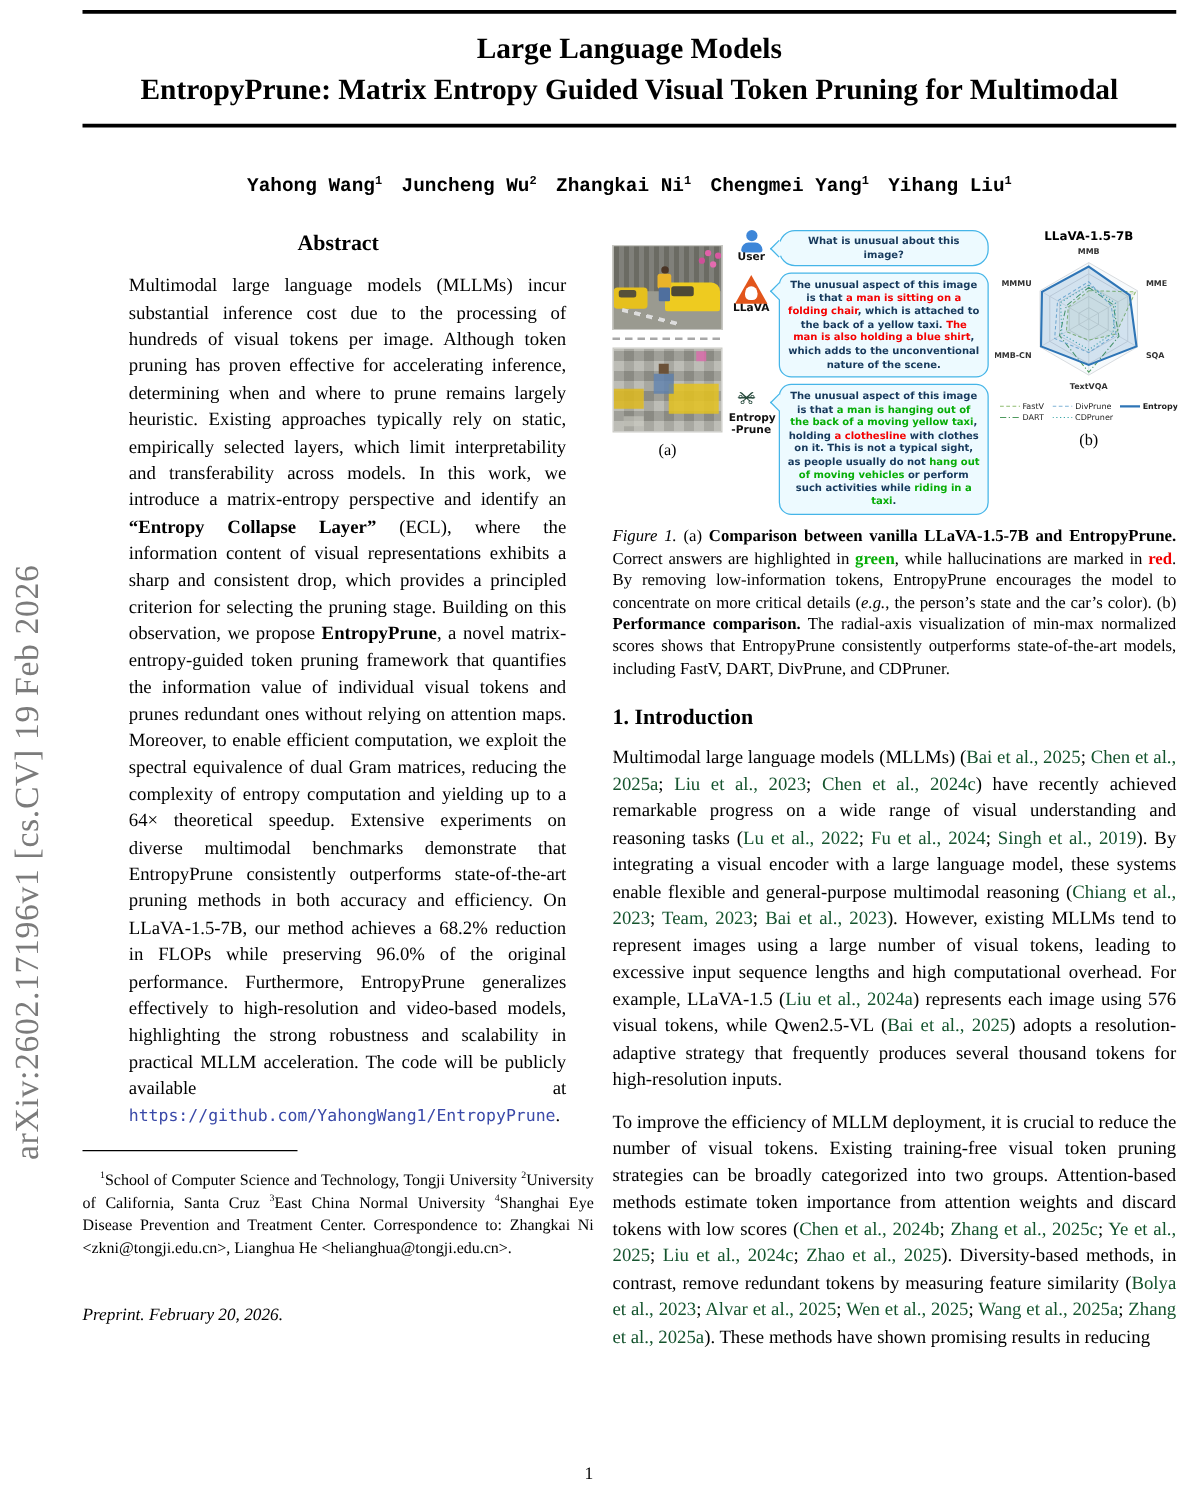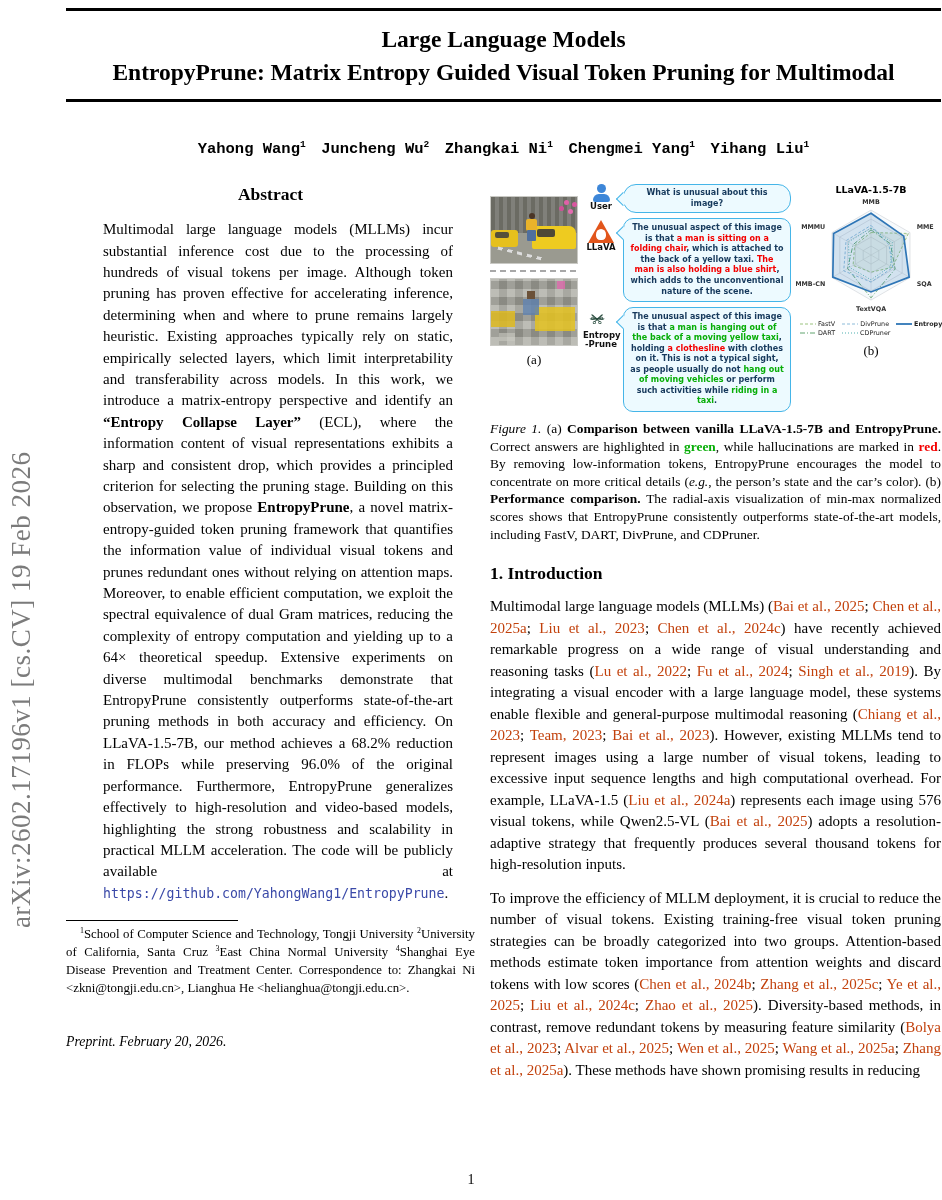--- a/index.html
+++ b/index.html
@@ -13,26 +13,26 @@
   .rule-title{border-top:3px solid #000;margin-top:10px;}
   .authors{text-align:center;font-weight:bold;font-size:15.5px;margin-top:34px;line-height:1.7;font-family:Liberation Mono, monospace;}
   .sup{vertical-align:super;font-size:62%;line-height:0;}
   .cols{display:flex;gap:15px;margin-top:14px;}
   .col-left{width:409px;}
   .col-right{width:451px;}
   .abstract-head{text-align:center;font-size:17.5px;font-weight:bold;margin:8px 0 14px;}
   .abstract-body{font-size:15px;line-height:21.4px;text-align:justify;padding:0 22px 0 37px;}
   .b{font-weight:bold;}
   .i{font-style:italic;}
-  .link{color:#c2410c;}
+  .link{color:#14532d;}
   .monolink{color:#3a49a8;font-family:"DejaVu Sans Mono",monospace;font-size:13.2px;}
   .red{color:#f40000;}
   .green{color:#07ad07;}
   .footnote-rule{width:172px;border-top:1.6px solid #000;margin-top:16px;}
-  .footnote{font-size:12.8px;line-height:18px;text-align:justify;margin-top:4px;text-indent:14px;}
+  .footnote{font-size:12.8px;line-height:18px;text-align:justify;margin-top:14px;text-indent:14px;}
   .preprint{font-style:italic;font-size:13.8px;margin-top:37px;}
   
   .figure{margin-top:6px;}
   .fig-row{display:flex;gap:5px;align-items:flex-start;}
   .photos-col{width:88px;flex:0 0 88px;padding-top:14px;}
   .photo{width:86px;height:66px;border:1px solid #c9c9c4;position:relative;overflow:hidden;background:#8f8f87;}
   .photo .bld{position:absolute;top:0;left:0;right:0;height:56%;
       background:repeating-linear-gradient(90deg,#6b6b63 0 4px,#80807a 4px 8px);}
   .photo .road{position:absolute;bottom:0;left:0;right:0;height:46%;background:#9a9a90;}
   .photo .flowers{position:absolute;top:3px;right:8px;width:5px;height:5px;border-radius:50%;background:#e060a8;

